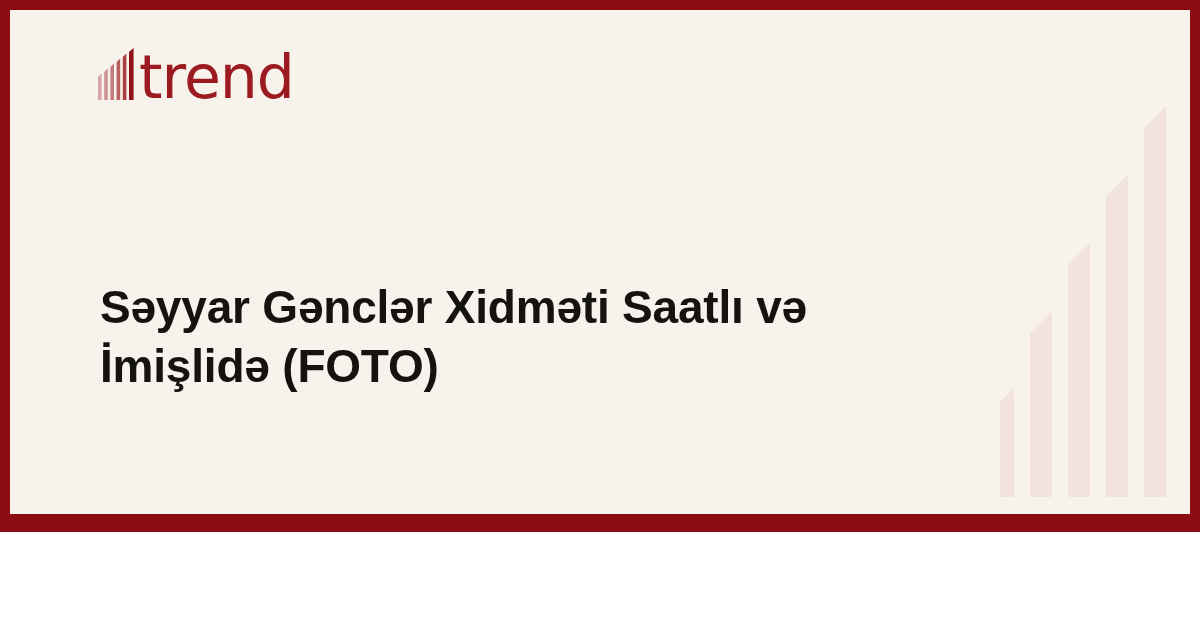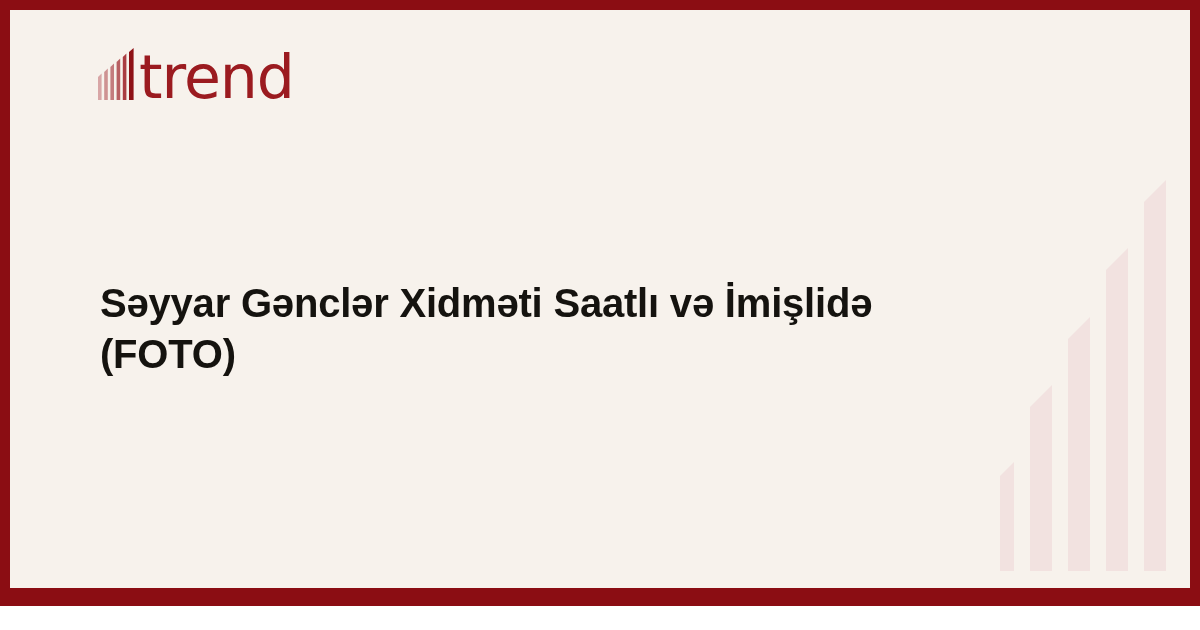--- a/index.html
+++ b/index.html
@@ -5,21 +5,21 @@
 <style>
   html, body {
     margin: 0;
     padding: 0;
     background: #ffffff;
   }
 
   .card {
     position: relative;
     width: 1200px;
-    height: 606px;
+    height: 532px;
     box-sizing: border-box;
     background: #8B0D13;
     overflow: hidden;
     font-family: "Liberation Sans", "DejaVu Sans", sans-serif;
   }
 
   
   .canvas {
     position: absolute;
     left: 10px;
@@ -80,21 +80,21 @@
   }
 
   
   .headline {
     position: absolute;
     left: 90px;
     top: 268px;
     width: 880px;
     margin: 0;
     font-family: "Liberation Sans", "DejaVu Sans", sans-serif;
-    font-size: 40px;
+    font-size: 46px;
     font-weight: 700;
     line-height: 1.28;
     letter-spacing: -0.2px;
     color: #15130F;
   }
 </style>
 </head>
 <body>
 
 <div class="card">

